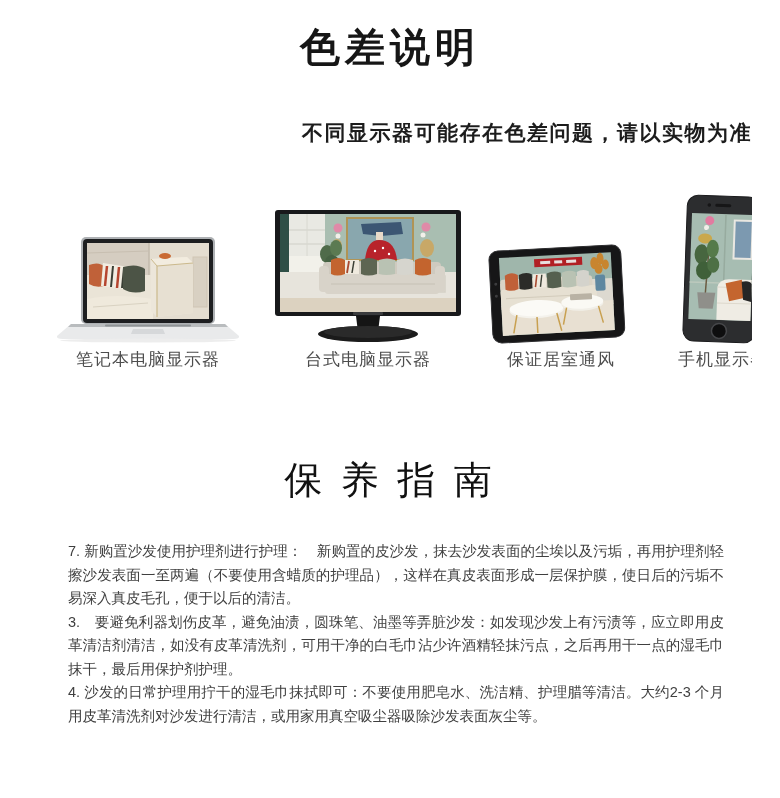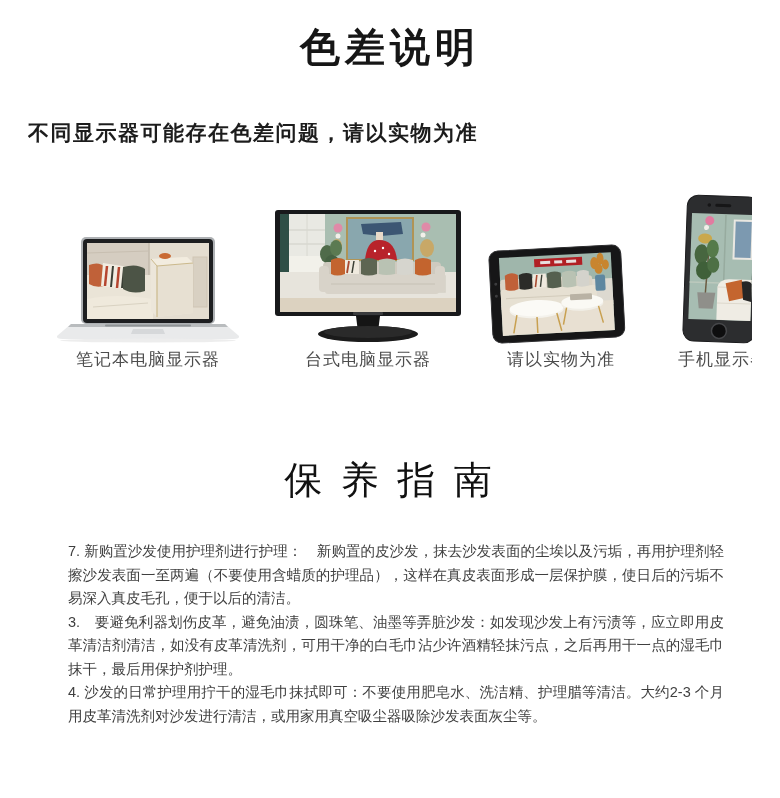--- a/index.html
+++ b/index.html
@@ -13,21 +13,21 @@
   }
   .main-title{
     margin:0;padding-top:20px;
     text-align:center;
     font-size:40px;font-weight:700;
     letter-spacing:5px;
     color:#161616;
   }
   .subtitle{
     margin:44px 0 0 0;
-    text-align:left;
+    text-align:right;
     font-size:21px;font-weight:700;
     letter-spacing:1.5px;
     color:#1c1c1c;
   }
   .devices{
     position:relative;
     margin-top:48px;
     height:185px;
     text-decoration:underline;
   }
@@ -223,21 +223,21 @@
           <ellipse cx="46" cy="62" rx="27" ry="8" fill="#f4f2ec"></ellipse>
           <ellipse cx="46" cy="60" rx="27" ry="8" fill="#fbfaf6"></ellipse>
           <path d="M26 66 L22 84 M66 66 L70 84 M46 69 L46 85" stroke="#c8a050" stroke-width="1.5" fill="none"></path>
           <ellipse cx="92" cy="58" rx="21" ry="7" fill="#f1efe8"></ellipse>
           <ellipse cx="92" cy="56" rx="21" ry="7" fill="#faf9f4"></ellipse>
           <path d="M76 61 L72 78 M108 61 L112 78" stroke="#c8a050" stroke-width="1.5" fill="none"></path>
           <rect x="80" y="48" width="22" height="6" rx="1" fill="#b9b2a4"></rect>
         </g>
       </svg>
     </div>
-    <div class="device-label lbl-tablet">请以实物为准</div>
+    <div class="device-label lbl-tablet">保证居室通风</div>
 
     <div class="device-art art-phone">
       <svg width="82" height="150" viewBox="0 0 82 150">
         <rect x="5" y="1" width="72" height="146" rx="11" fill="#2c2d2f" stroke="#1b1b1d" stroke-width="1"></rect>
         <rect x="33" y="9" width="16" height="3" rx="1.5" fill="#161617"></rect>
         <circle cx="27" cy="10.5" r="1.8" fill="#161617"></circle>
 
         <g>
           <rect x="10" y="19" width="62" height="106" fill="#a7bdb2"></rect>
 

